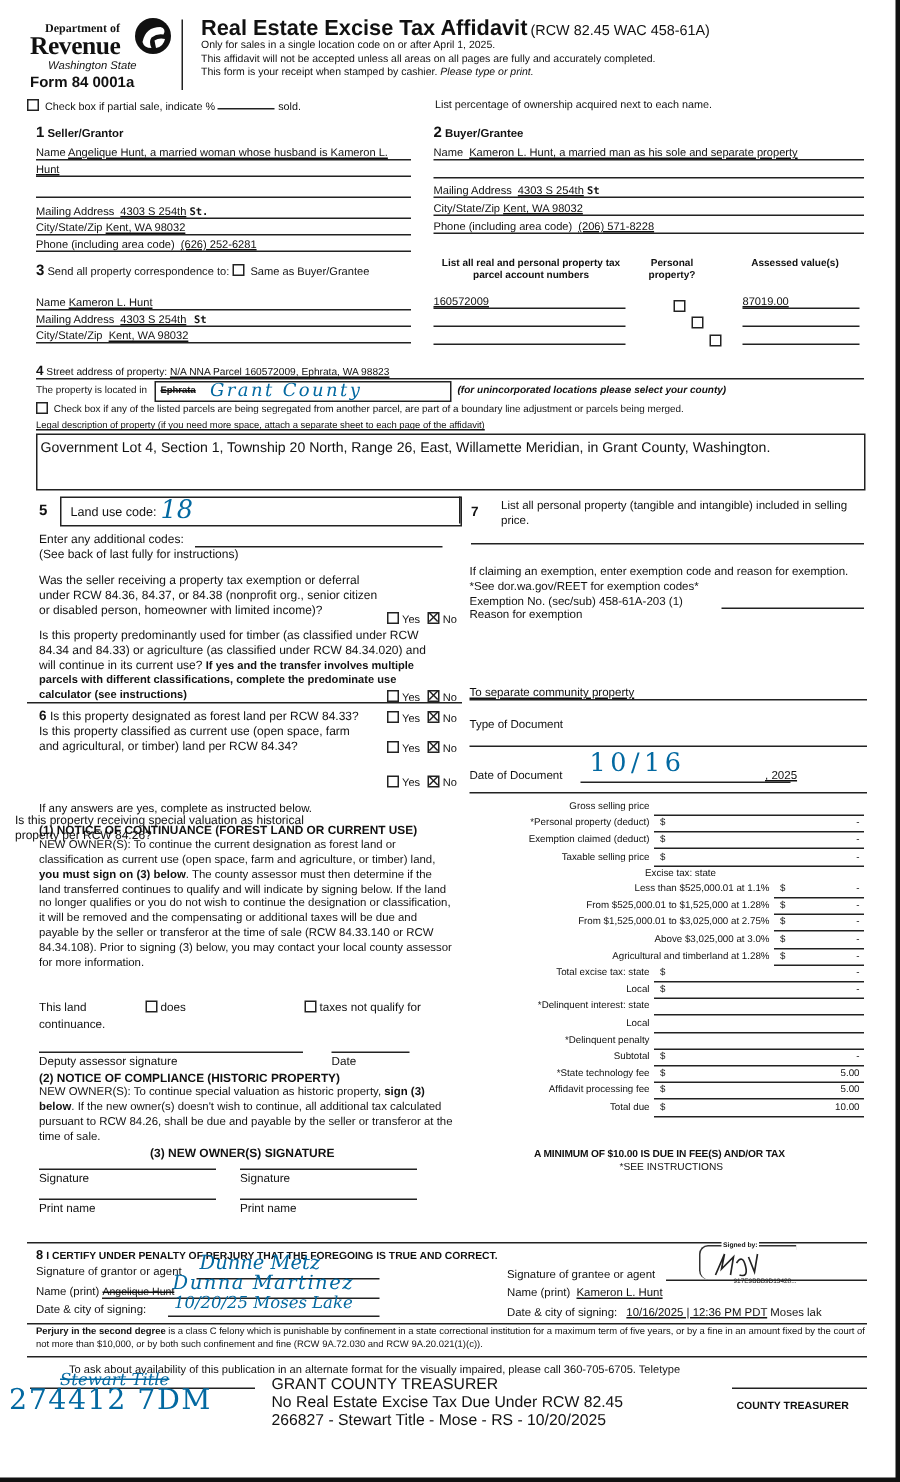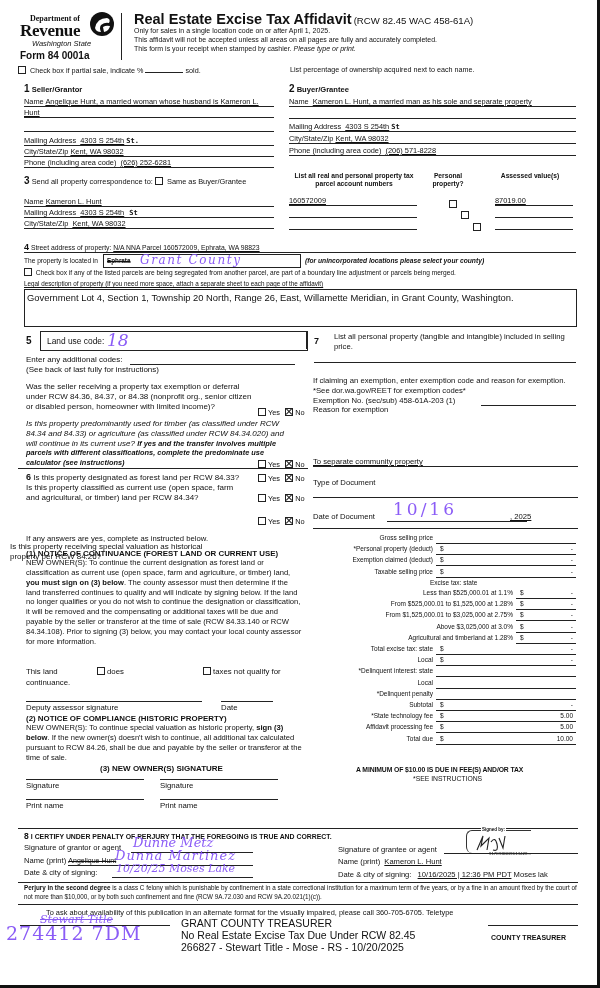--- a/index.html
+++ b/index.html
@@ -7,21 +7,21 @@
   .abs{position:absolute;}
   .u{text-decoration:underline;}
   .b{font-weight:bold;}
   .i{font-style:italic;}
   .line{position:absolute;height:0;border-top:1px solid #222;}
   .vline{position:absolute;width:0;border-left:1px solid #222;}
   .cb{display:inline-block;width:6px;height:6px;border:1px solid #222;vertical-align:middle;margin-right:2px;position:relative;top:-1px;}
   .cbx{display:inline-block;width:6px;height:6px;border:1px solid #222;vertical-align:middle;margin-right:2px;position:relative;top:-1px;}
   .cbx::before,.cbx::after{content:"";position:absolute;left:-1px;top:2px;width:8px;height:1px;background:#222;}
   .cbx::before{transform:rotate(45deg);} .cbx::after{transform:rotate(-45deg);}
-  .hand{font-family:"DejaVu Serif",serif;font-style:italic;color:#8b5cf6;}
+  .hand{font-family:"DejaVu Serif",serif;font-style:italic;color:#0369a1;}
   .sect{font-size:10px;font-weight:bold;}
   .lbl{font-weight:bold;font-size:7.6px;}
   .fld{font-size:7.4px;}
   .yn{position:absolute;font-size:7.4px;white-space:nowrap;}
 </style>
 </head>
 <body>
 
 <div class="abs" style="left:20px;top:11px;width:95px;height:40px;">
   <div class="abs" style="left:10px;top:3px;font-family:'Liberation Serif',serif;font-size:8px;font-weight:bold;">Department of</div>
@@ -187,21 +187,21 @@
 </div>
 <div class="line" style="left:130px;top:364px;width:165px;"></div>
 <div class="abs" style="left:26px;top:365px;font-size:8px;white-space:nowrap;">(See back of last fully for instructions)</div>
 
 <div class="abs" style="left:26px;top:382px;width:230px;font-size:8px;line-height:1.25;">Was the seller receiving a property tax exemption or deferral under RCW 84.36, 84.37, or 84.38 (nonprofit org., senior citizen or disabled person, homeowner with limited income)?</div>
 <div class="yn" style="left:258px;top:408px;">
   <span class="cb"></span><span>Yes</span>
   <span class="cbx" style="margin-left:3px;"></span><span>No</span>
 </div>
 
-<div class="abs" style="left:26px;top:419px;width:260px;font-size:8px;line-height:1.22;font-style:italic;">
+<div class="abs" style="left:26px;top:419px;width:260px;font-size:8px;line-height:1.22;">
   <span>Is this property predominantly used for timber (as classified under RCW 84.34 and 84.33) or agriculture (as classified under RCW 84.34.020) and will continue in its current use?</span>
   <span class="b" style="font-size:7.4px;">If yes and the transfer involves multiple parcels with different classifications, complete the predominate use calculator (see instructions)</span>
 </div>
 <div class="yn" style="left:258px;top:460px;">
   <span class="cb"></span><span>Yes</span>
   <span class="cbx" style="margin-left:3px;"></span><span>No</span>
 </div>
 <div class="line" style="left:18px;top:468px;width:290px;"></div>
 
 <div class="abs" style="left:26px;top:472px;width:240px;font-size:8px;white-space:nowrap;">

